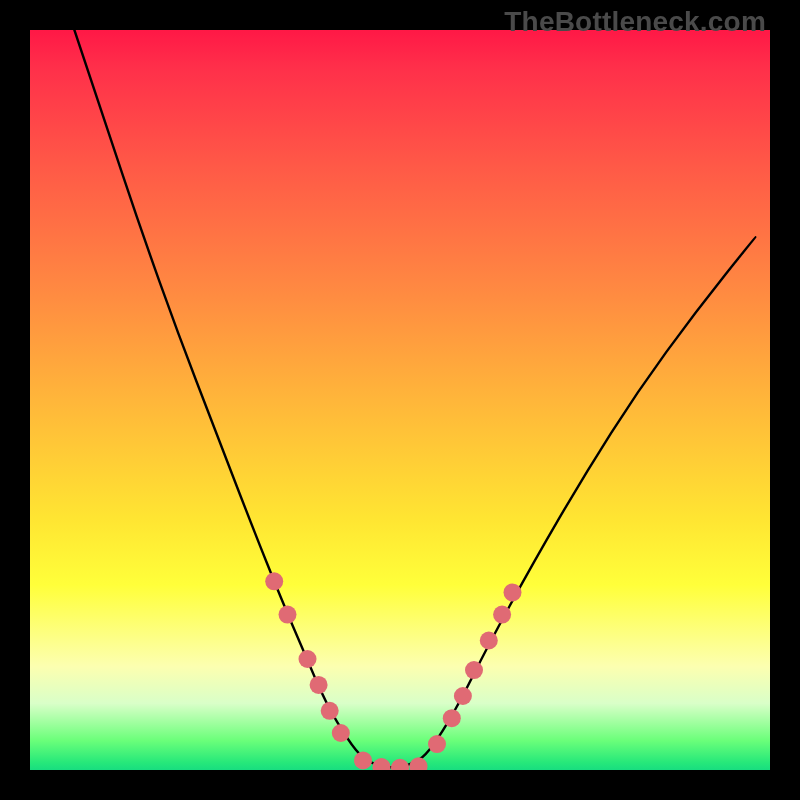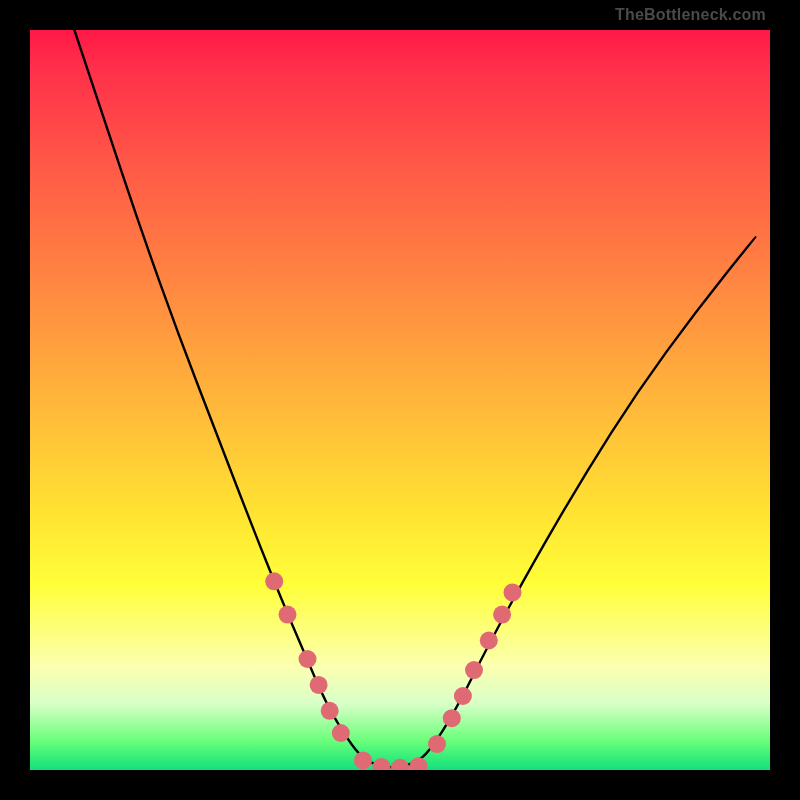--- a/index.html
+++ b/index.html
@@ -37,21 +37,21 @@
       #6bff7a 96%,
       #26e87a 99%,
       #18dd80 100%
     );
   }
   .watermark {
     position: absolute;
     top: 6px;
     right: 34px;
     color: #4a4a4a;
-    font-size: 16px;
+    font-size: 28px;
     font-weight: 600;
     letter-spacing: 0.2px;
     user-select: none;
   }
   svg.curve {
     position: absolute;
     inset: 0;
   }
 </style>
 </head>

